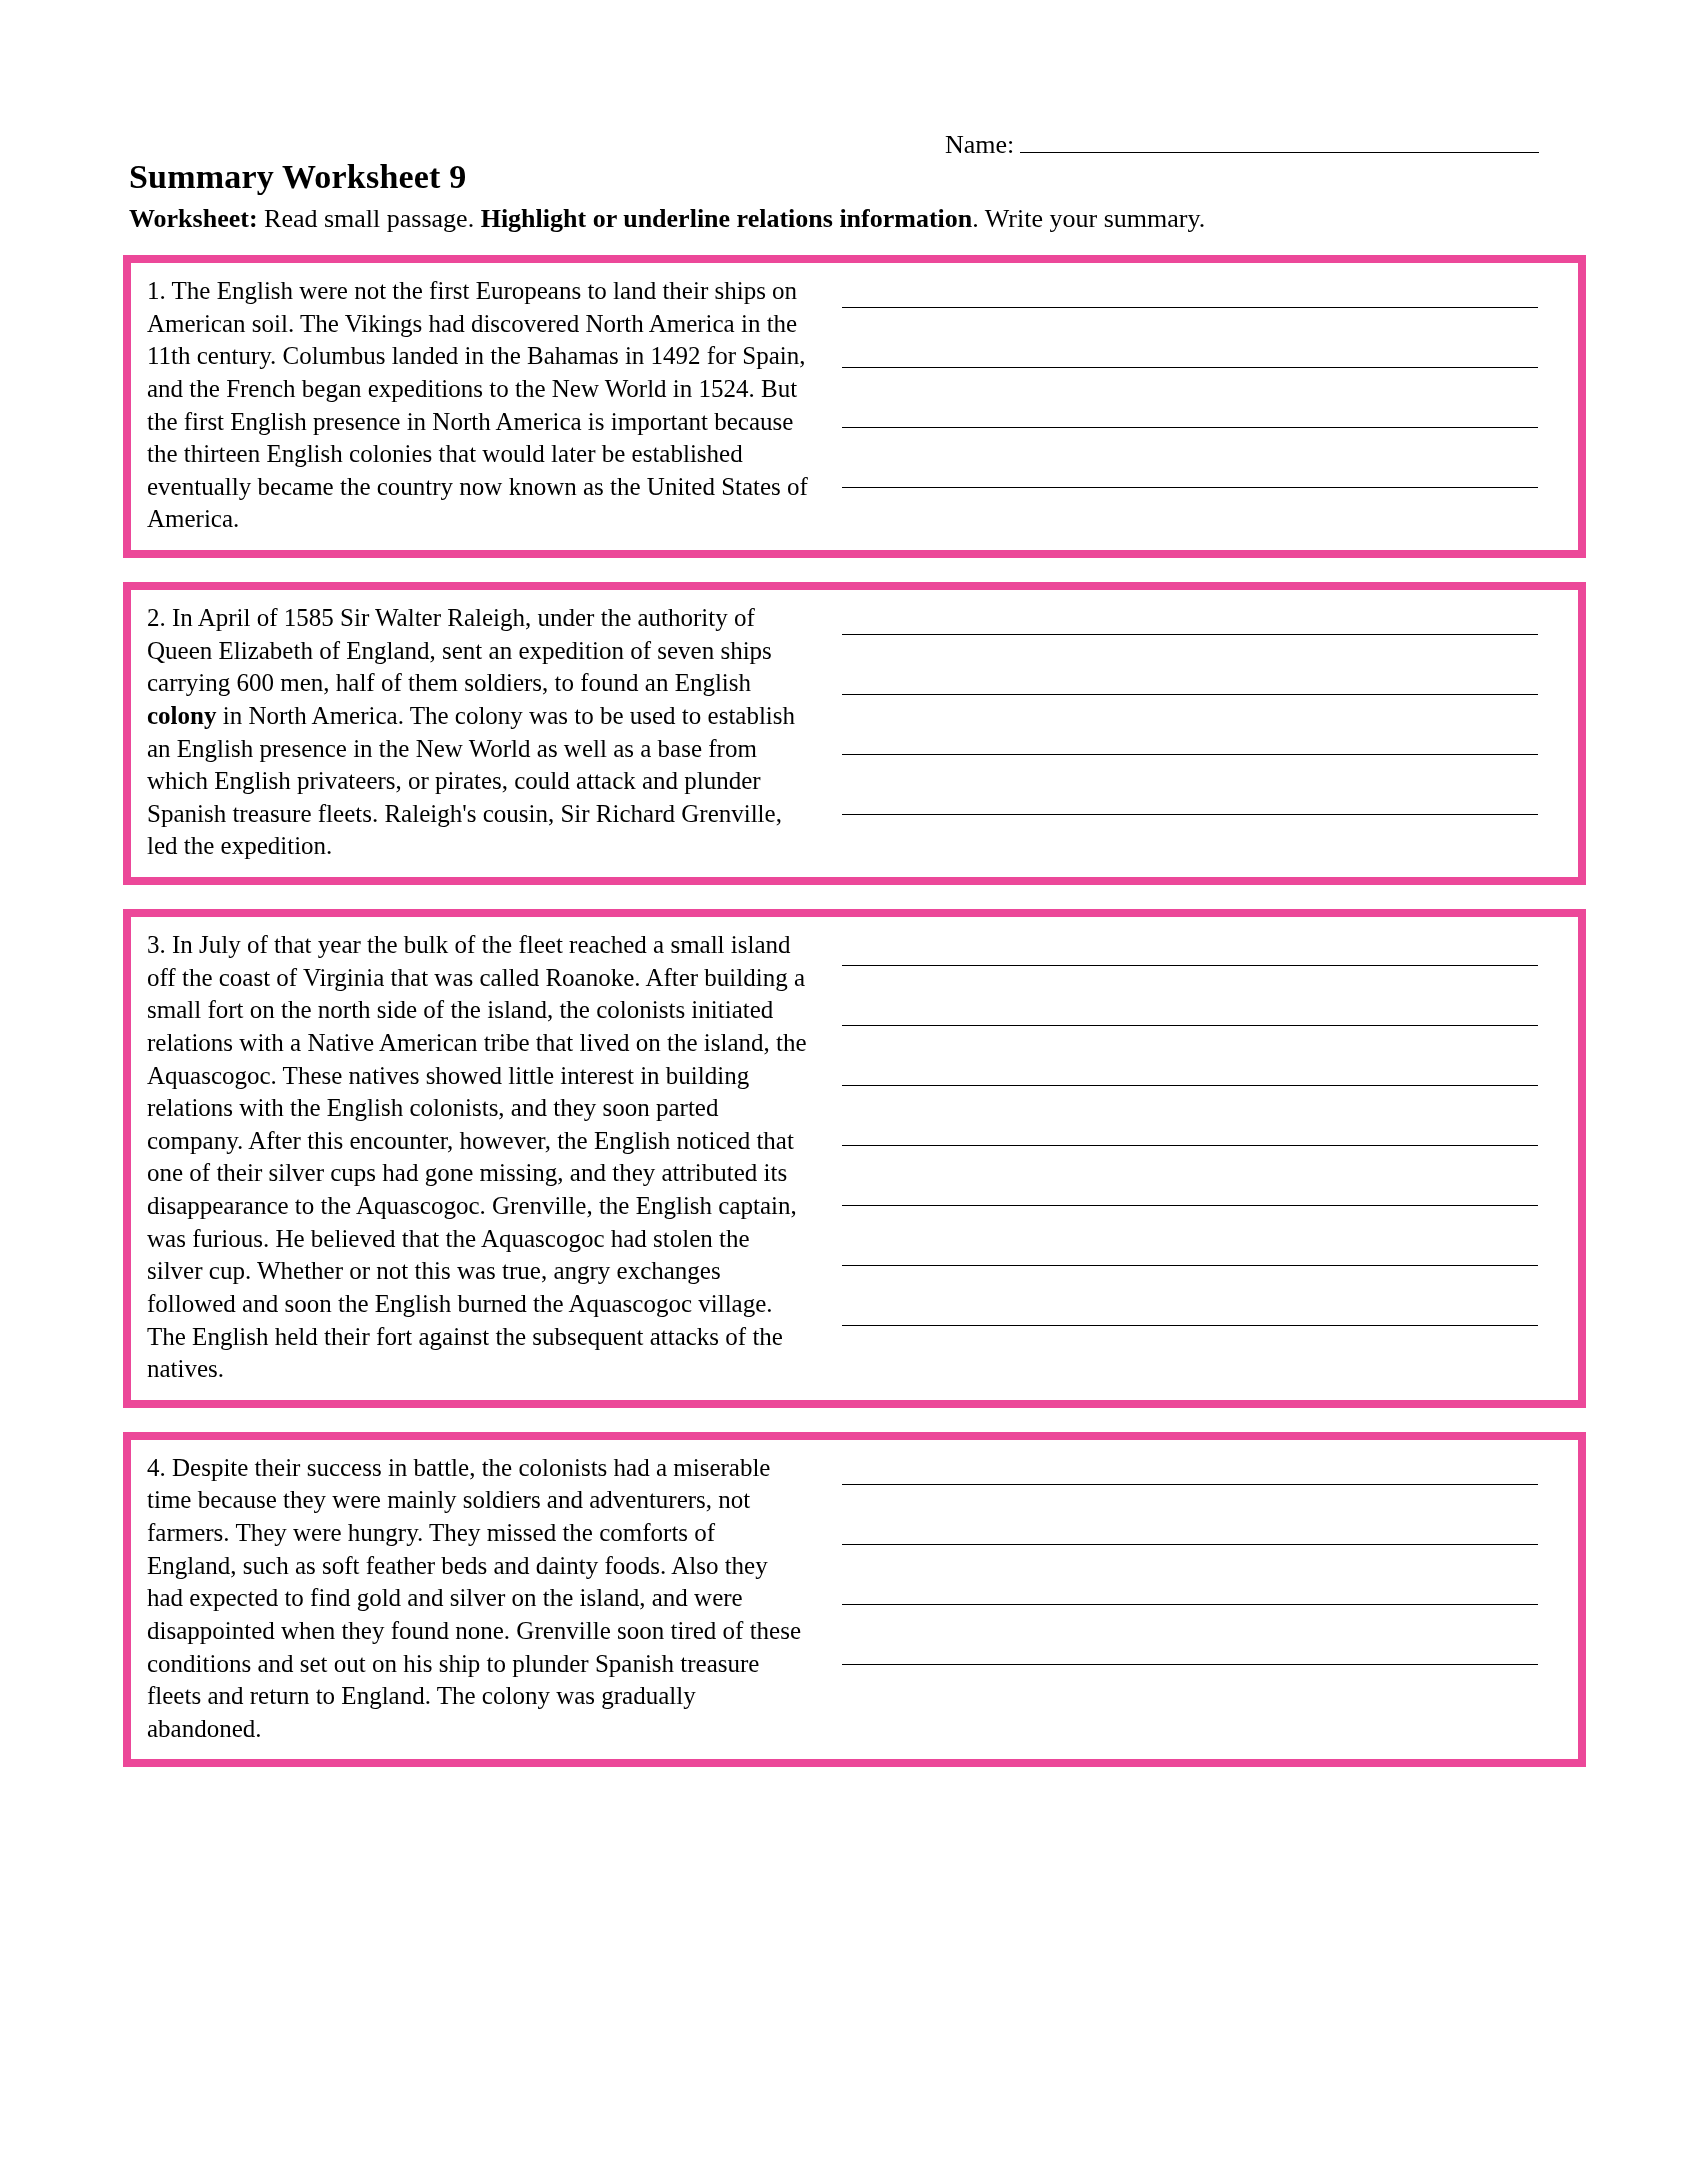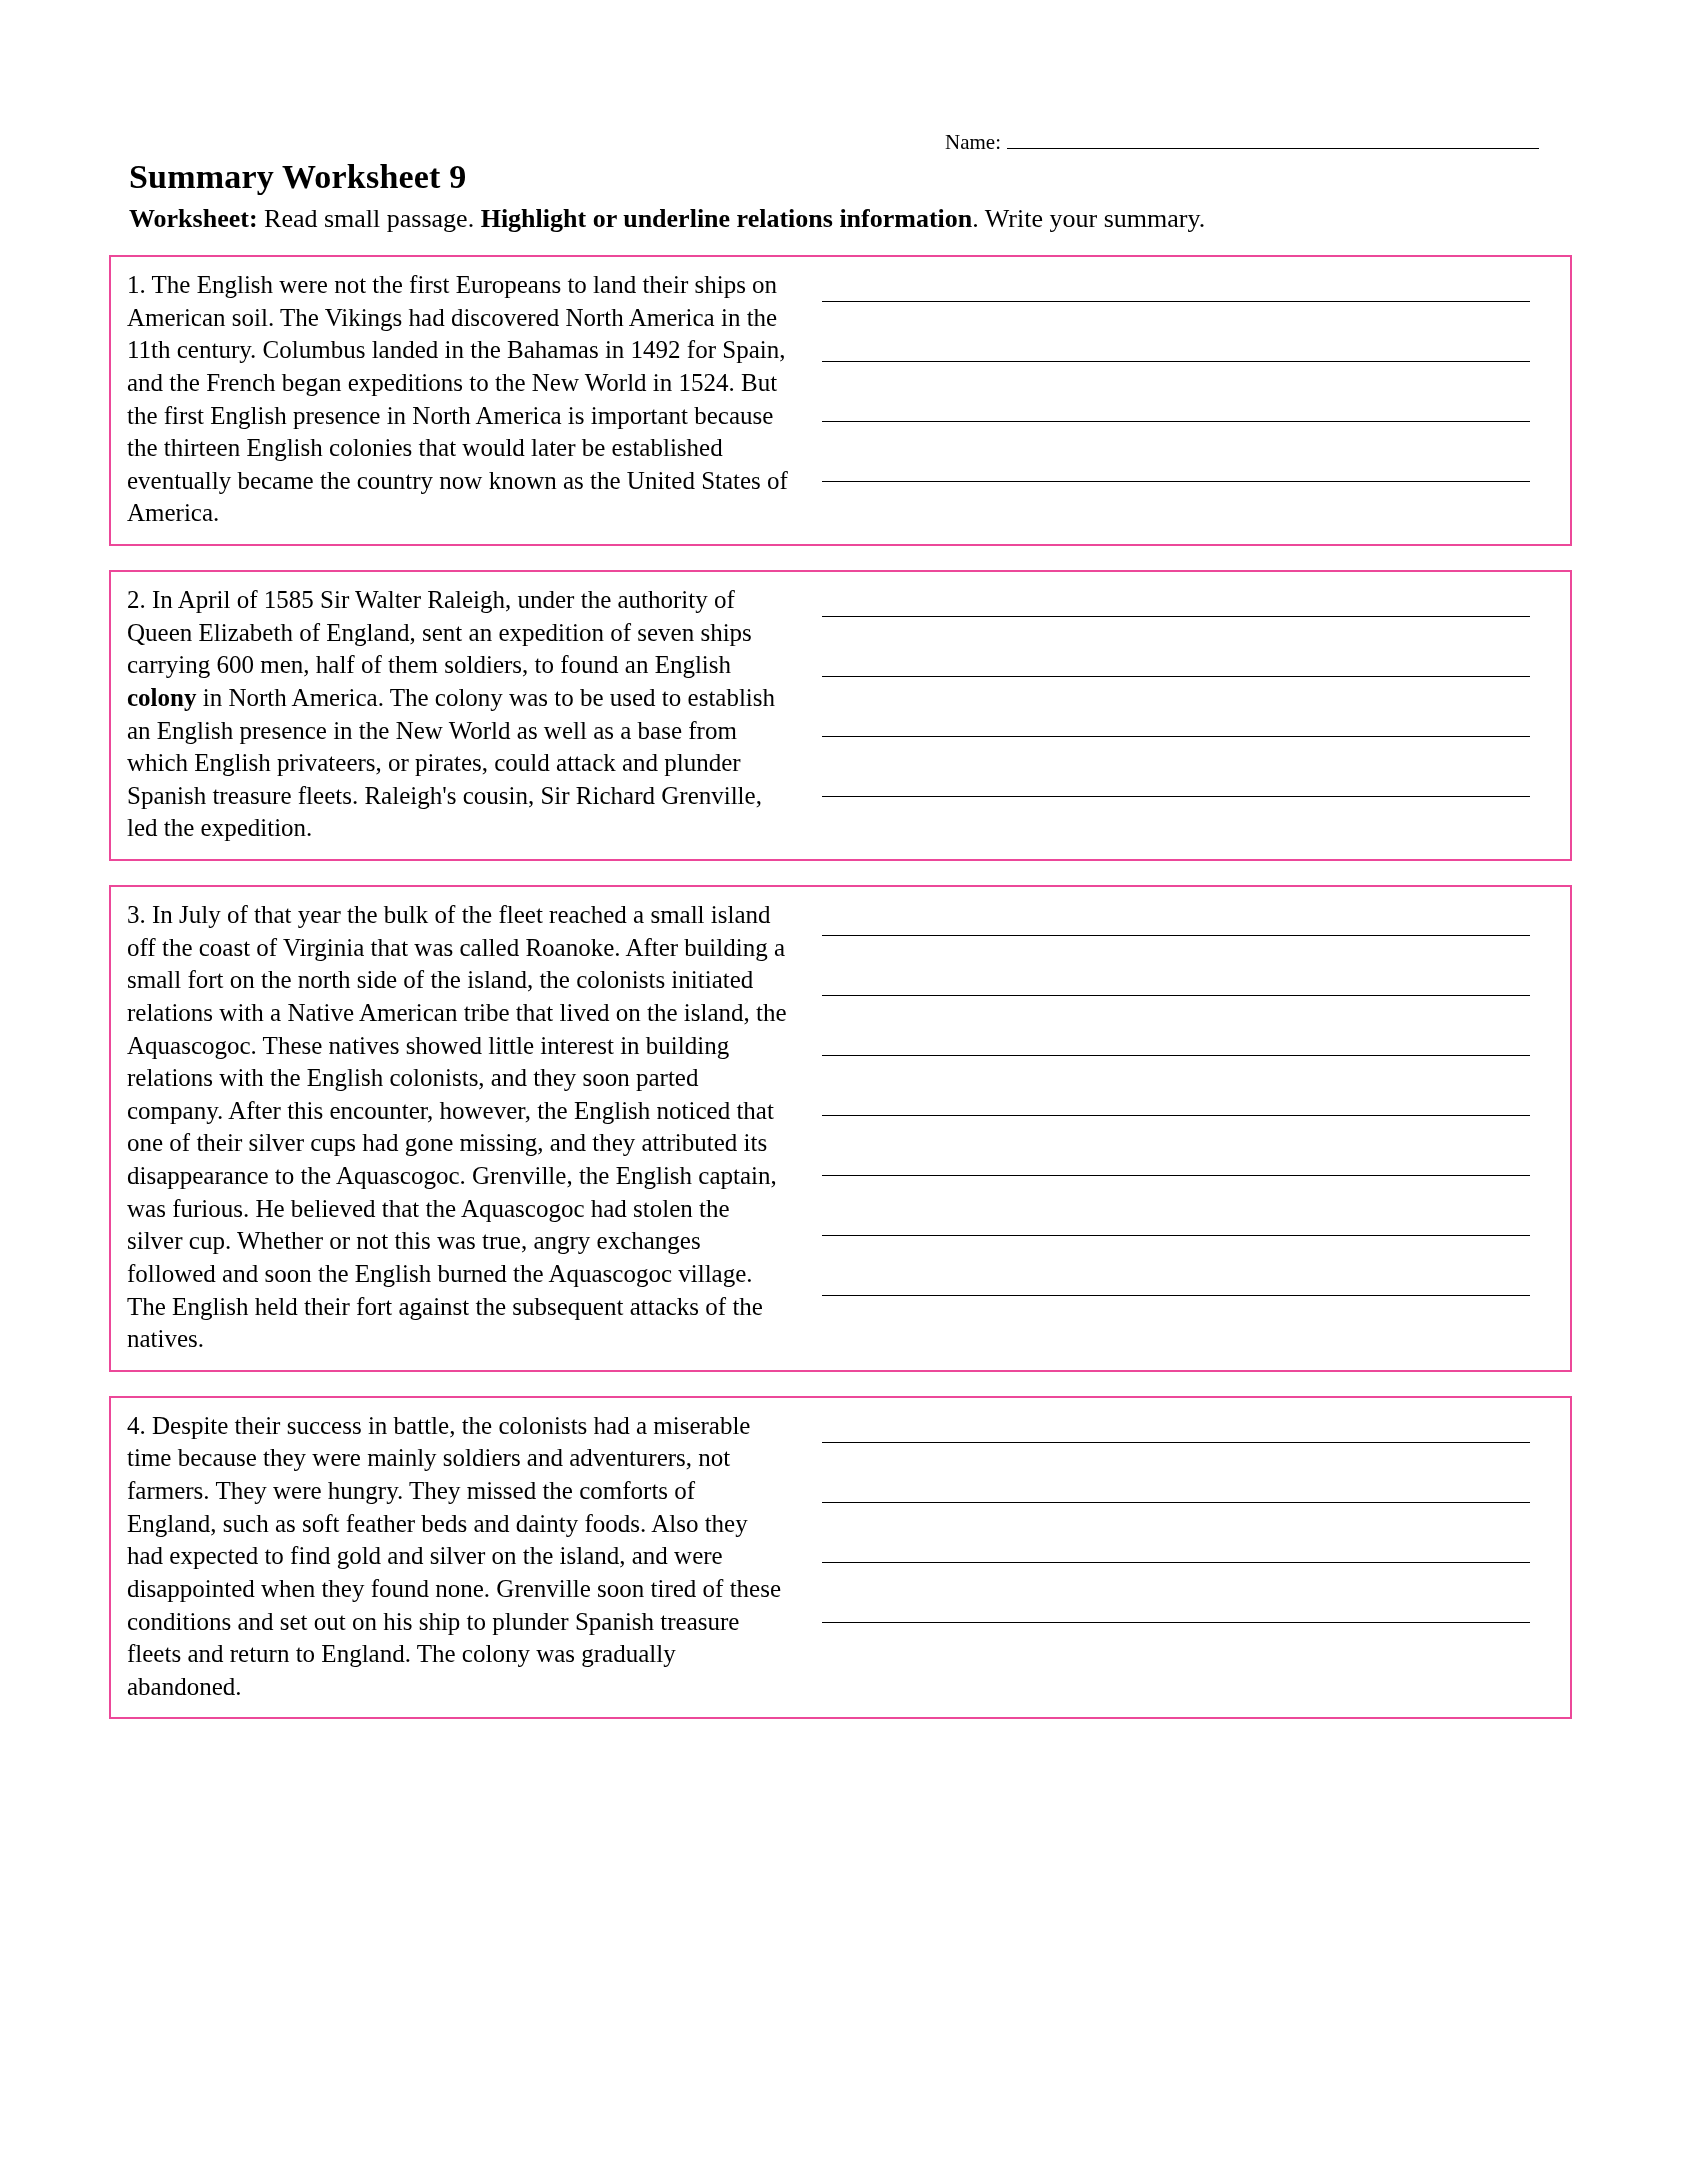--- a/index.html
+++ b/index.html
@@ -25,21 +25,21 @@
   .name-row {
     position: absolute;
     left: 945px;
     top: 130px;
     width: 594px;
     font-size: 21px;
     display: flex;
     align-items: baseline;
   }
   .name-label {
-    font-size: 21px;
+    font-size: 26px;
     white-space: nowrap;
   }
   .name-line {
     flex: 1;
     border-bottom: 1.5px solid #000;
     height: 14px;
     margin-left: 6px;
   }
   .title {
     position: absolute;
@@ -59,29 +59,30 @@
   .directions .d-label { font-weight: bold; }
   .directions .d-strong { font-weight: bold; }
 
   .boxes {
     position: absolute;
     left: 109px;
     top: 255px;
     width: 1463px;
   }
   .qbox {
-    border: 2px solid #ec4899;
+    border: 8px solid #ec4899;
     box-sizing: border-box;
     width: 1463px;
     margin-bottom: 24px;
     display: flex;
     flex-direction: row;
     align-items: stretch;
     position: relative;
     background: #fff;
+    margin-left: 14px;
   }
   .passage {
     width: 693px;
     padding: 12px 14px 14px 16px;
     box-sizing: border-box;
     font-size: 25px;
     line-height: 1.305;
     text-align: left;
   }
   .passage b { font-weight: bold; }

